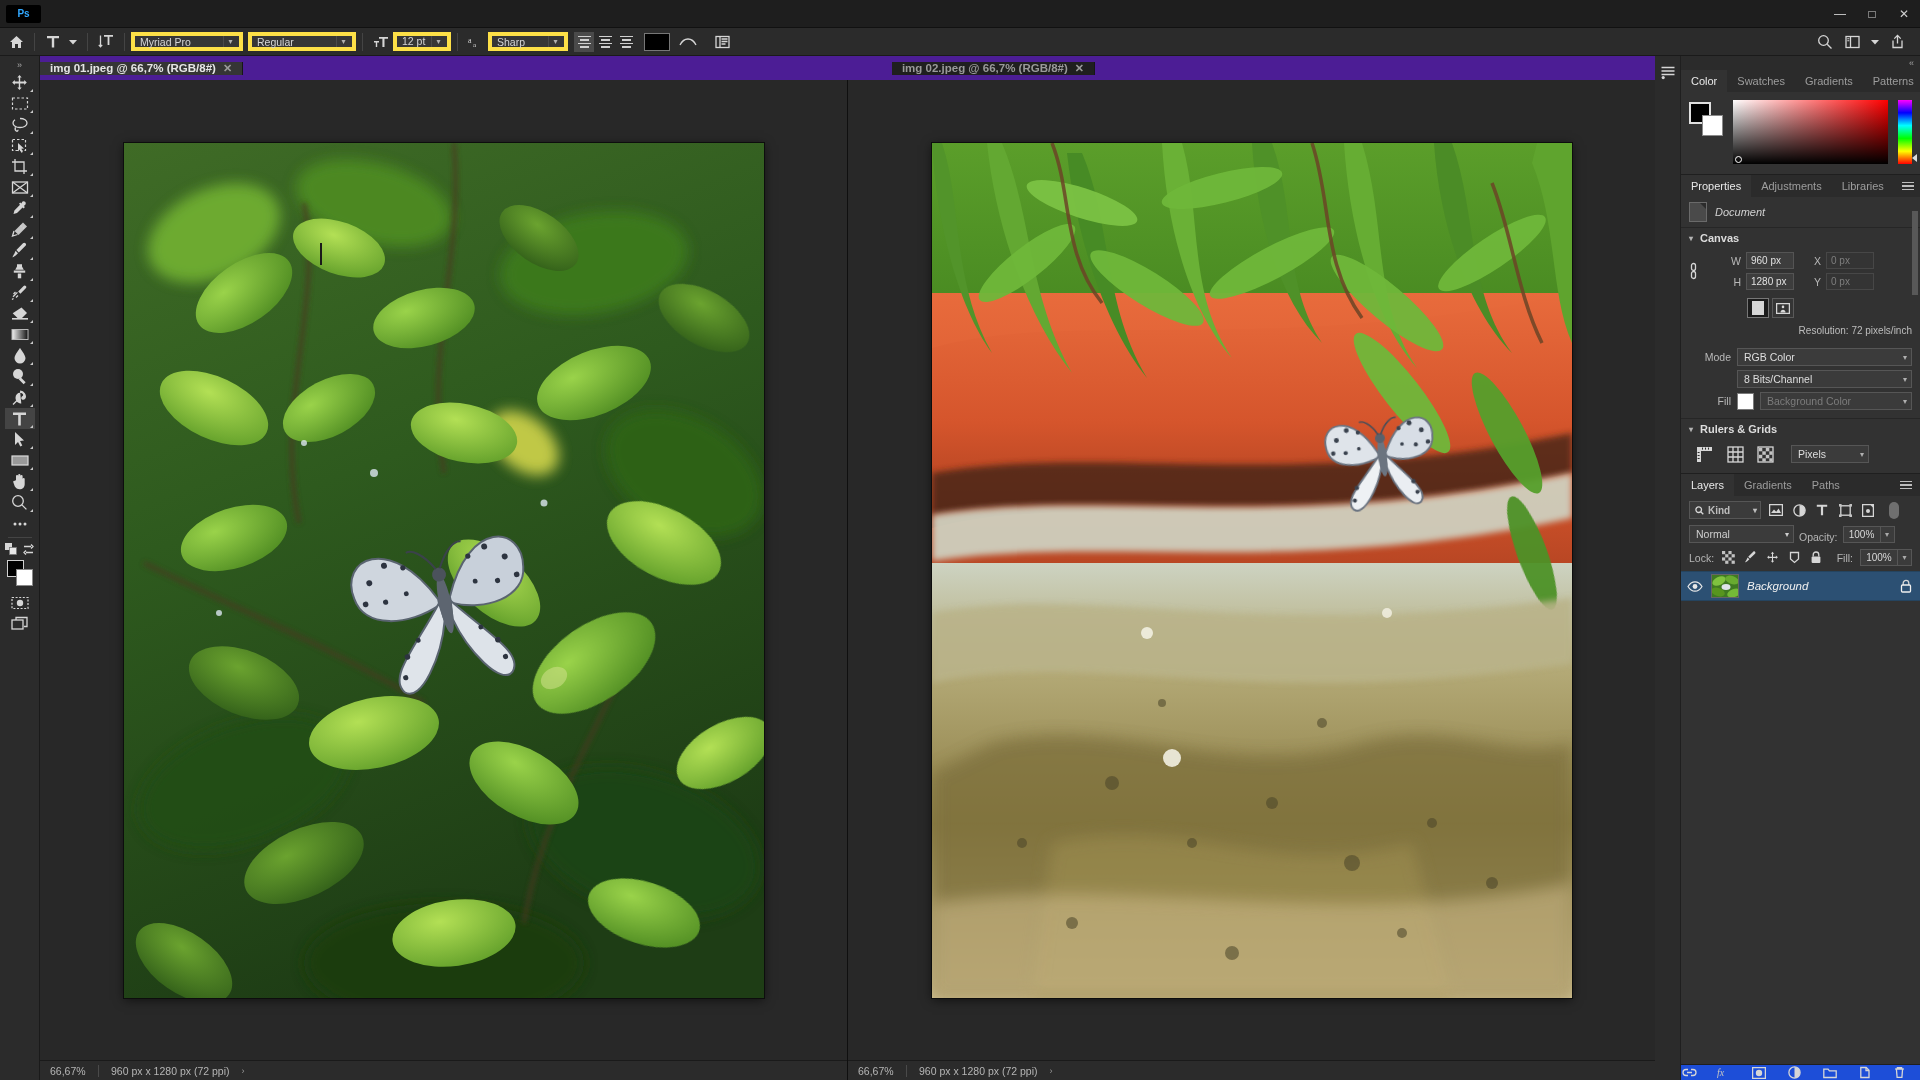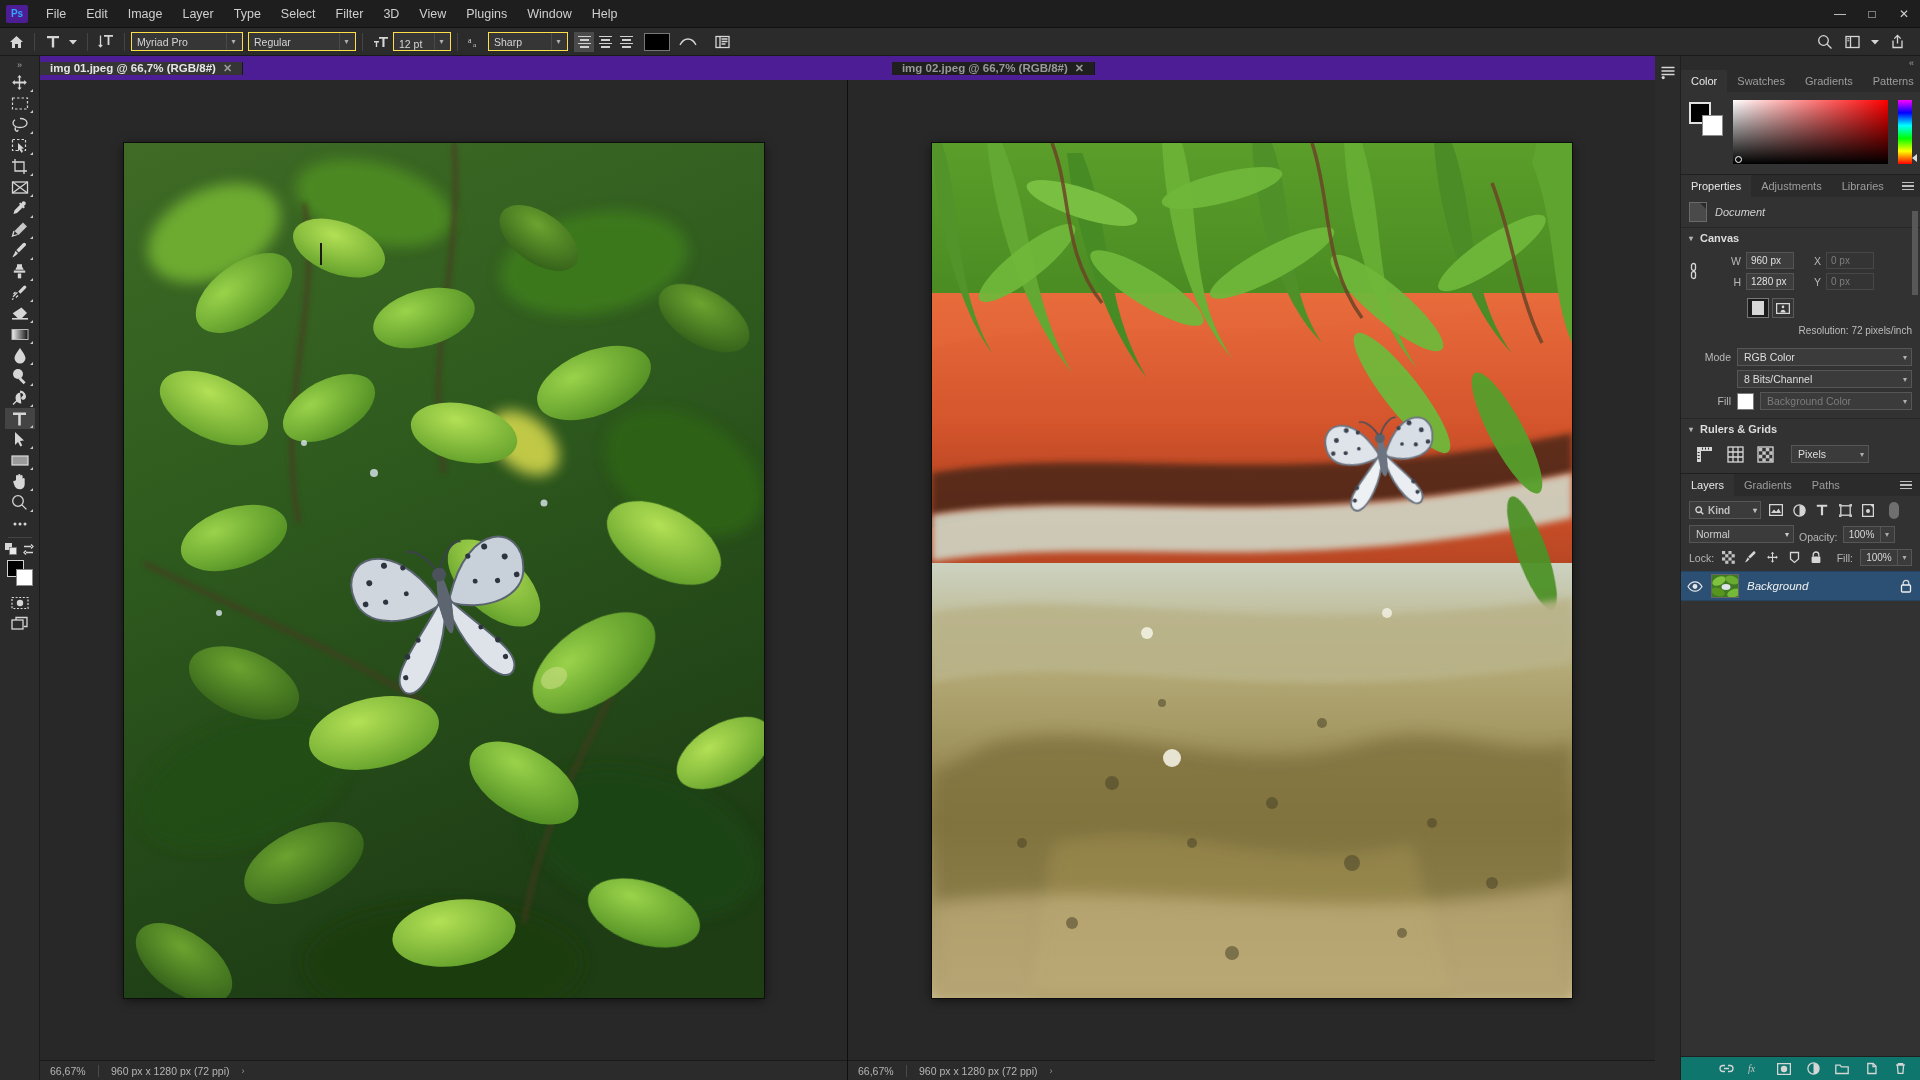--- a/index.html
+++ b/index.html
@@ -11,21 +11,21 @@
     -webkit-font-smoothing: antialiased;
   }
   .app { position: relative; width: 1920px; height: 1080px; display: flex; flex-direction: column; }
 
   
   .titlebar {
     height: 28px; background: #1e1e1e; display: flex; align-items: center;
     border-bottom: 1px solid #111; flex: 0 0 28px;
   }
   .ps-logo {
-    width: 22px; height: 18px; margin: 0 8px 0 6px; background: #4c1d95;
+    width: 35px; height: 18px; margin: 0 8px 0 6px; background: #000000;
     color: #31a8ff; font-size: 10px; font-weight: bold; display: flex;
     align-items: center; justify-content: center; border-radius: 2px;
     font-family: "Liberation Sans", sans-serif;
   }
   .menu { display: flex; align-items: center; height: 100%; }
   .menu-item {
     padding: 0 10px; height: 100%; display: flex; align-items: center;
     font-size: 12.5px; color: #cfcfcf; cursor: default;
   }
   .win-controls { margin-left: auto; display: flex; height: 100%; }
@@ -38,21 +38,21 @@
   .optionsbar {
     height: 28px; background: #2b2b2b; display: flex; align-items: center;
     border-bottom: 1px solid #1a1a1a; flex: 0 0 28px; padding-left: 4px; gap: 0;
   }
   .ob-sep { width: 1px; height: 18px; background: #444; margin: 0 6px; }
   .ob-icon {
     width: 24px; height: 22px; display: flex; align-items: center;
     justify-content: center; color: #d8d8d8;
   }
   .ob-select {
-    height: 19px; background: #363636; border: 1px solid #fde047;
+    height: 19px; background: #363636; border: 4px solid #fde047;
     display: flex; align-items: center; font-size: 10.5px; color: #d5d5d5;
     padding: 0 2px 0 5px; position: relative;
   }
   .ob-select .caret {
     margin-left: auto; width: 14px; text-align: center; font-size: 8px;
     color: #b0b0b0; border-left: 1px solid #4a4a4a; height: 100%;
     display: flex; align-items: center; justify-content: center;
   }
   .w-font { width: 112px; }
   .w-style { width: 108px; }
@@ -219,51 +219,37 @@
   .lock-lbl { font-size: 10.5px; color: #b5b5b5; }
   .layer-row {
     height: 30px; display: flex; align-items: center; gap: 8px; padding: 0 8px 0 6px;
     background: #2c5073; border-top: 1px solid #25445f; border-bottom: 1px solid #25445f;
   }
   .eye { width: 16px; display: flex; align-items: center; justify-content: center; }
   .thumb { width: 28px; height: 24px; border: 1px solid #666; overflow: hidden; position: relative; }
   .layer-name { font-size: 11.5px; color: #f0f0f0; font-style: italic; }
   .layer-lock { margin-left: auto; }
   .layers-empty { flex: 1; background: #323232; }
-  .layers-foot { height: 24px; background: #0f766e; display: flex; align-items: center;
-    justify-content: flex-end; gap: 13px; padding-right: 12px; border-top: 1px solid #1f1f1f; }
+  .layers-foot { height: 16px; background: #1d4ed8; display: flex; align-items: center;
+    justify-content: space-between; gap: 13px; padding-right: 12px; border-top: 1px solid #1f1f1f; }
   .lf { width: 16px; height: 16px; display: flex; align-items: center; justify-content: center;
     font-size: 11px; color: #c4c4c4; }
   .layers-panel { flex: 1; display: flex; flex-direction: column; min-height: 0; }
 
   svg { display: block; }
   .ic { stroke: #d6d6d6; fill: none; stroke-width: 1.3; }
   .icf { fill: #d6d6d6; stroke: none; }
 </style>
 </head>
 <body>
 
 <div class="app">
 
   <div class="titlebar">
     <div class="ps-logo">Ps</div>
-    <div class="menu">
-      <div class="menu-item">File</div>
-      <div class="menu-item">Edit</div>
-      <div class="menu-item">Image</div>
-      <div class="menu-item">Layer</div>
-      <div class="menu-item">Type</div>
-      <div class="menu-item">Select</div>
-      <div class="menu-item">Filter</div>
-      <div class="menu-item">3D</div>
-      <div class="menu-item">View</div>
-      <div class="menu-item">Plugins</div>
-      <div class="menu-item">Window</div>
-      <div class="menu-item">Help</div>
-    </div>
     <div class="win-controls">
       <div class="win-btn">—</div>
       <div class="win-btn">□</div>
       <div class="win-btn close">✕</div>
     </div>
   </div>
 
   <div class="optionsbar">
     <div class="ob-icon">
       <svg width="15" height="14" viewBox="0 0 15 14">

